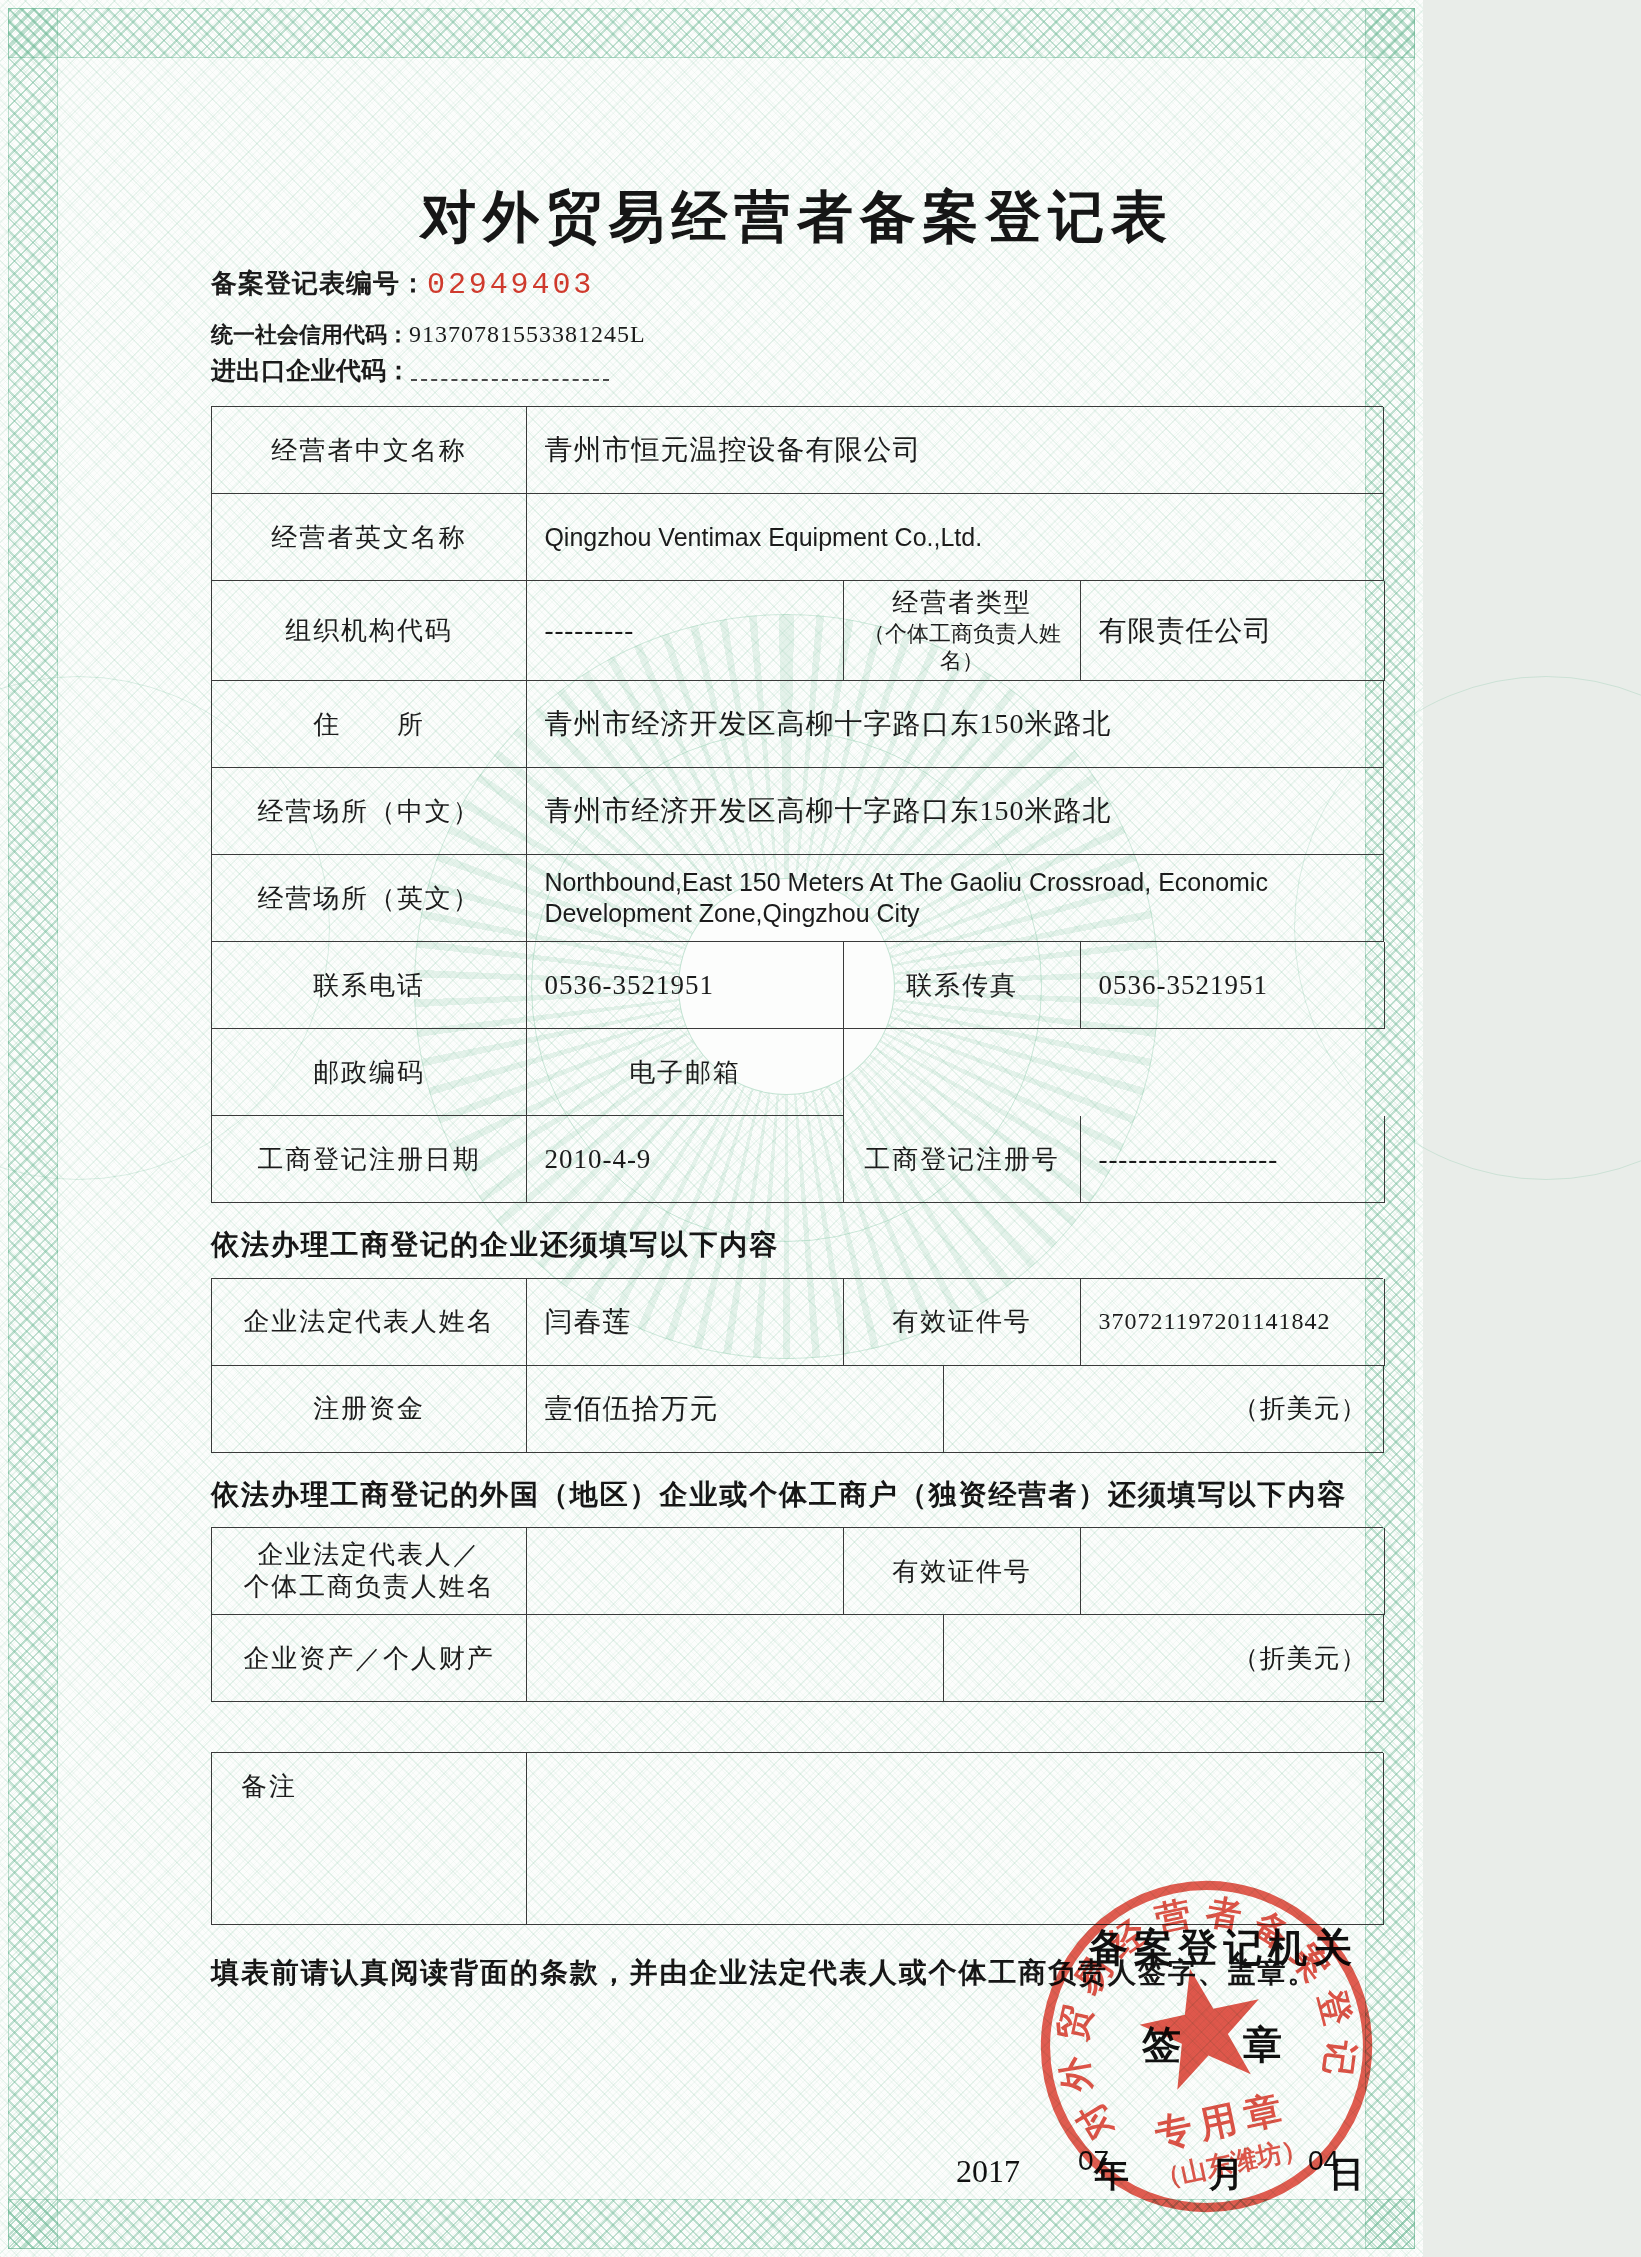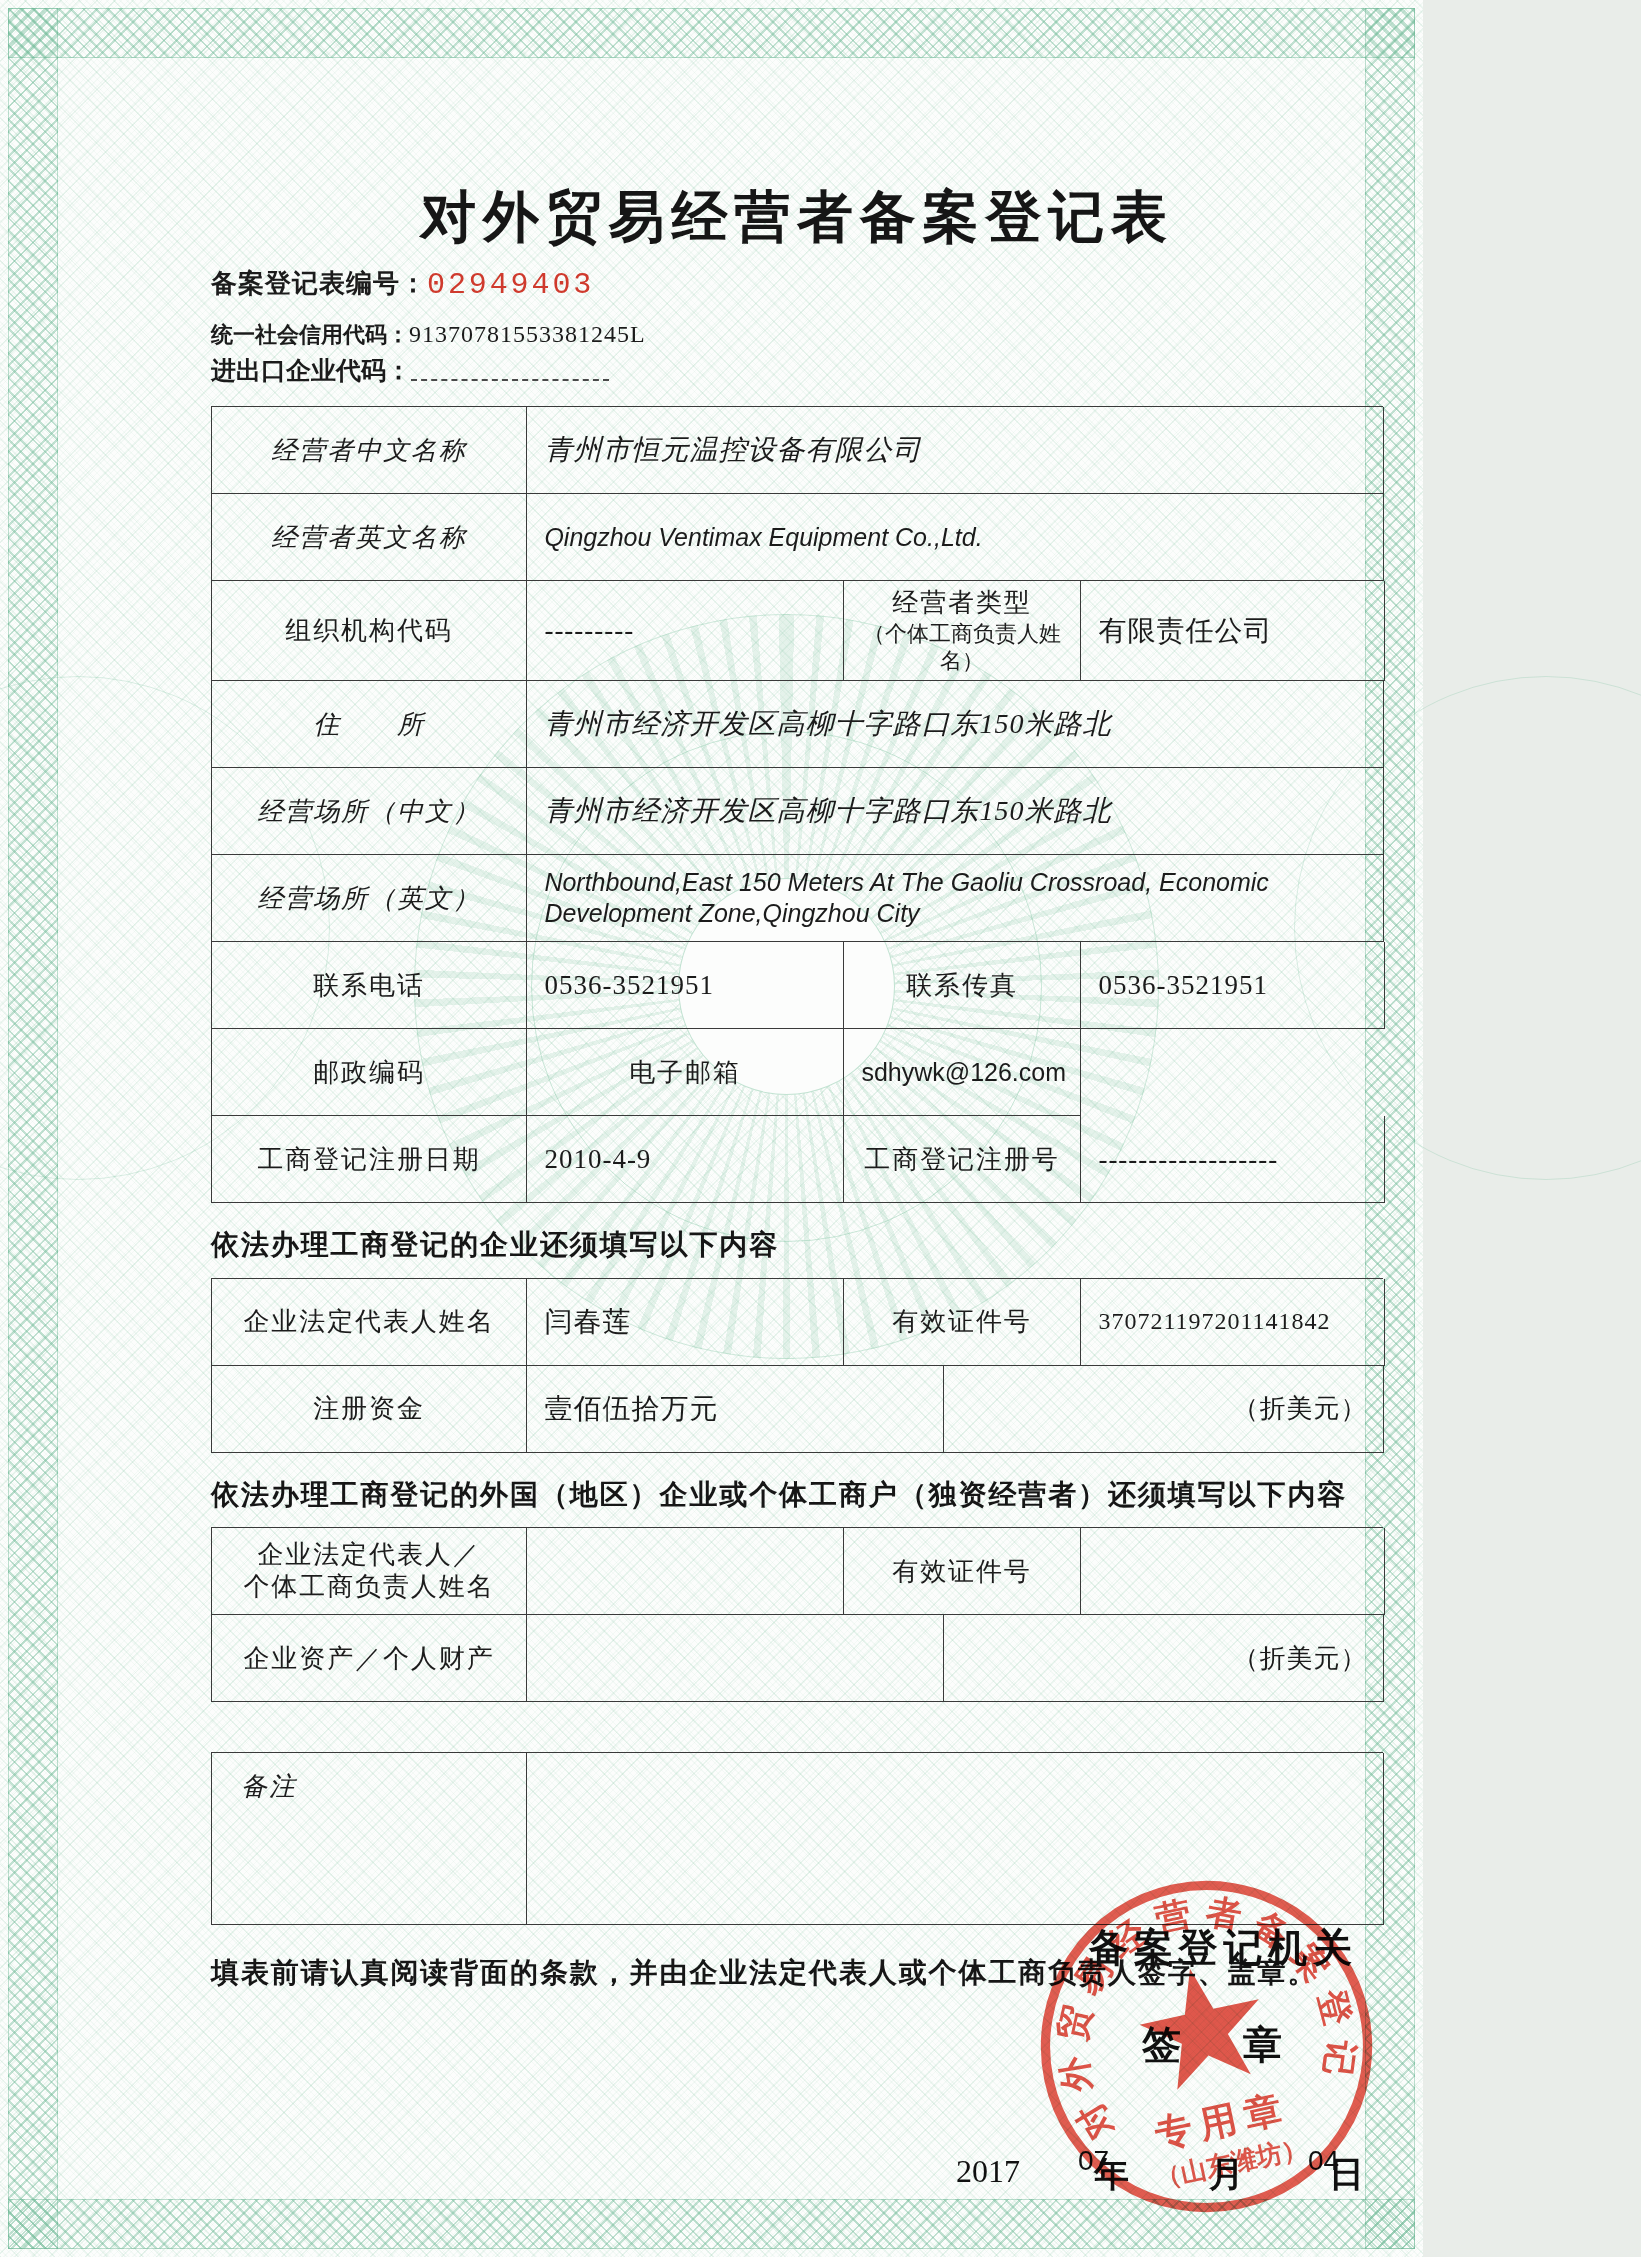--- a/index.html
+++ b/index.html
@@ -42,21 +42,21 @@
   .red-no{font-family:"Liberation Mono",monospace;font-size:30px;font-weight:400;color:#cf3a2d;letter-spacing:2.9px;vertical-align:-1px;}
   .code-right{font-size:23px;line-height:1.45;}
   .code-right .lbl{font-family:"Liberation Sans",sans-serif;font-weight:700;font-size:22px;}
   .code-right .lbl2{font-family:"Liberation Sans",sans-serif;font-weight:700;font-size:25px;}
   .code-right .val{font-size:24px;letter-spacing:1px;}
   .blank-line{display:inline-block;width:198px;border-bottom:2.9px dashed #4a4a4a;height:21px;vertical-align:-1.9px;}
 
   
   .tbl{border-left:1.9px solid #3a3a3a;border-top:1.9px solid #3a3a3a;background:transparent;}
   .row{display:grid;}
-  .cols-2{grid-template-columns:315px 857px;font-style:italic;}
+  .cols-2{grid-template-columns:315px 857px;}
   .cols-4{grid-template-columns:315px 317px 237px 304px;}
   .cols-3{grid-template-columns:315px 417px 440px;}
   .cell{border-right:1.9px solid #3a3a3a;border-bottom:1.9px solid #3a3a3a;
     display:flex;align-items:center;min-height:87px;box-sizing:border-box;padding:5.8px 11.6px;}
   .label{justify-content:center;text-align:center;font-size:26px;letter-spacing:1.9px;color:#1c1c1c;}
   .label .two-line{line-height:1.25;}
   .label .sub{font-size:22px;letter-spacing:0;}
   .value{justify-content:flex-start;font-size:28px;letter-spacing:1px;padding-left:17.4px;}
   .value.en{font-family:"Liberation Sans",sans-serif;font-size:25px;letter-spacing:0;line-height:1.25;}
   .value.num{font-size:27px;}
@@ -150,21 +150,20 @@
       </div>
       <div class="row cols-4">
         <div class="cell label">联系电话</div>
         <div class="cell value num">0536-3521951</div>
         <div class="cell label">联系传真</div>
         <div class="cell value num">0536-3521951</div>
       </div>
       <div class="row cols-4">
         <div class="cell label">邮政编码</div>
         <div class="cell label">电子邮箱</div>
-        <div class="cell value en">sdhywk@126.com</div>
       </div>
       <div class="row cols-4">
         <div class="cell label">工商登记注册日期</div>
         <div class="cell value num">2010-4-9</div>
         <div class="cell label">工商登记注册号</div>
         <div class="cell value num">------------------</div>
       </div>
     </div>
 
     <div class="section-head">依法办理工商登记的企业还须填写以下内容</div>

